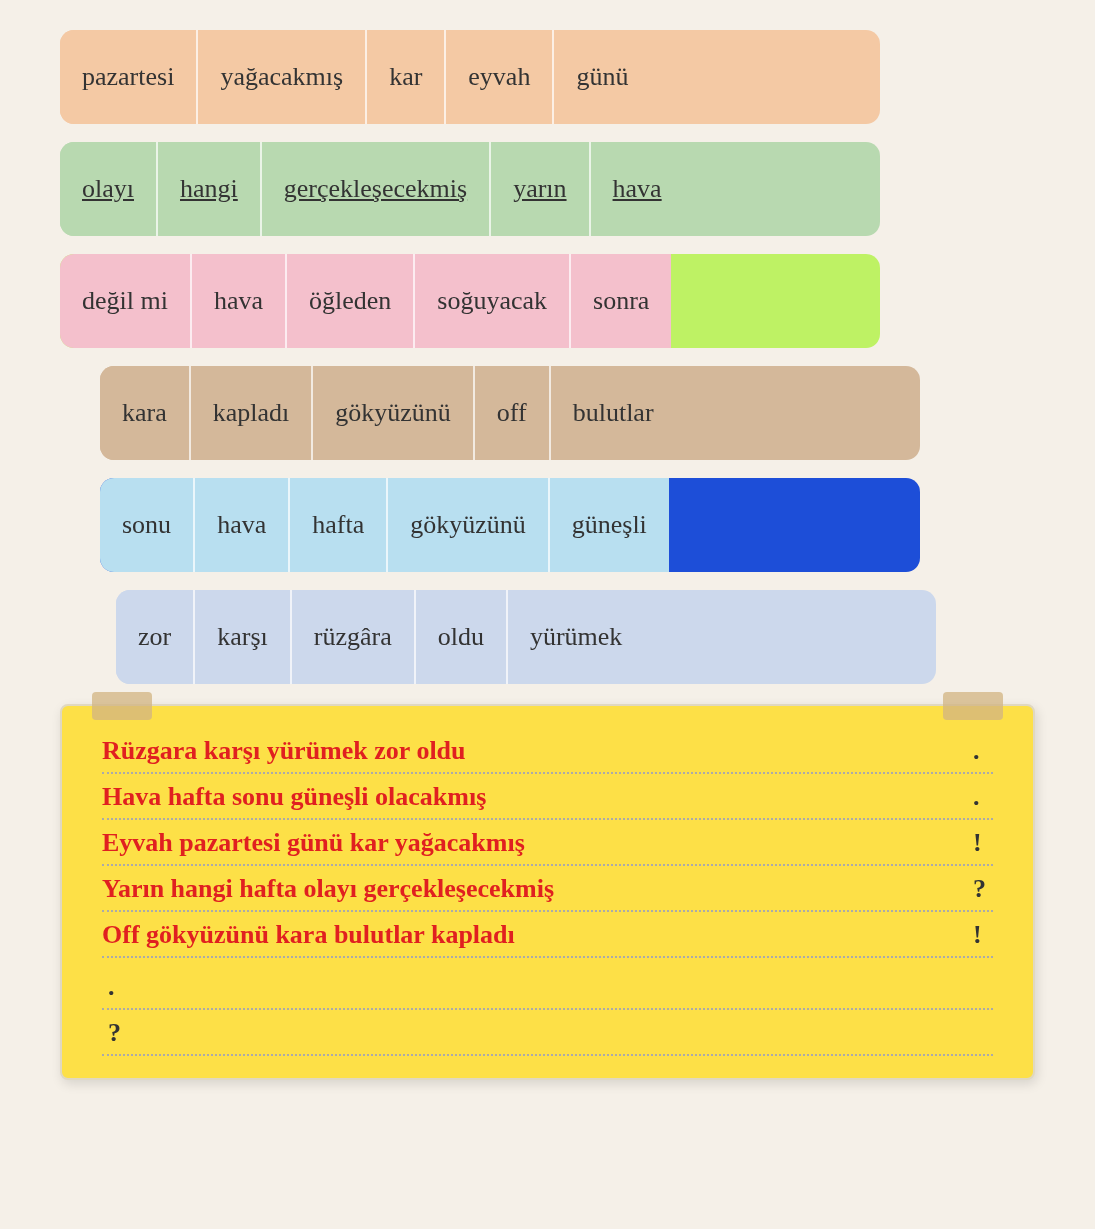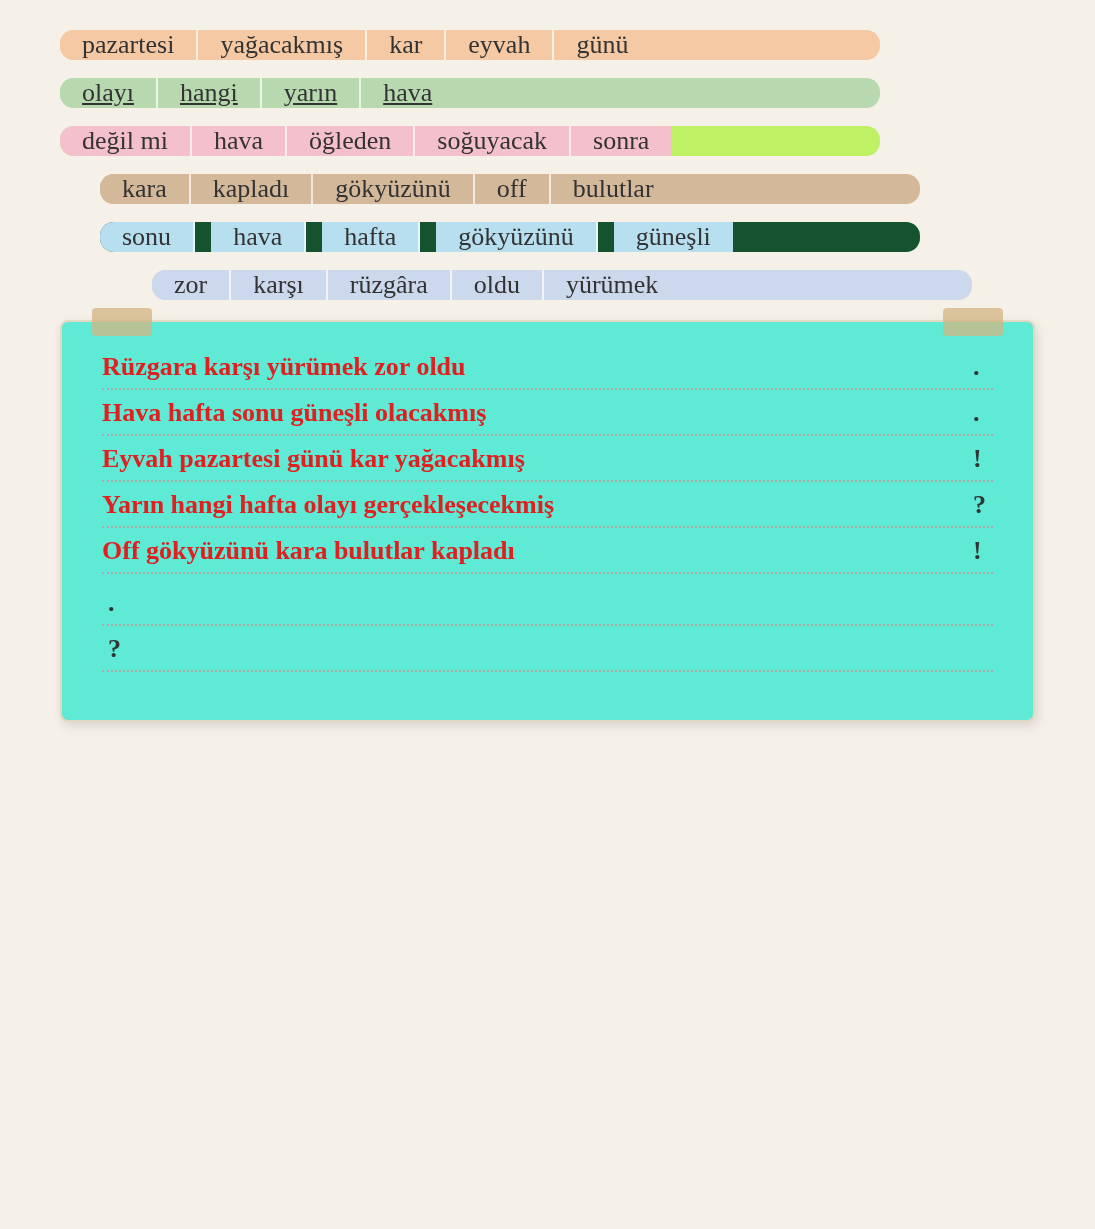--- a/index.html
+++ b/index.html
@@ -15,21 +15,21 @@
       display: flex;
       align-items: center;
       border-radius: 14px;
       overflow: hidden;
       margin-bottom: 18px;
       width: fit-content;
       min-width: 820px;
     }
 
     .word-cell {
-      padding: 0 22px;
+      padding: 32px 22px;
       font-size: 26px;
       color: #333;
       border-right: 2px solid rgba(255,255,255,0.7);
       white-space: nowrap;
     }
     .word-cell:last-child {
       border-right: none;
     }
 
     
@@ -38,32 +38,32 @@
 
     .row-green { background-color: #b8d9b0; }
     .row-green .word-cell { background-color: #b8d9b0; text-decoration: underline; }
 
     .row-pink { background-color: #bef264; }
     .row-pink .word-cell { background-color: #f4c0cc; }
 
     .row-tan { background-color: #d4b89a; }
     .row-tan .word-cell { background-color: #d4b89a; }
 
-    .row-lightblue { background-color: #14532d; gap: 16px; }
+    .row-lightblue { background-color: #1d4ed8; }
     .row-lightblue .word-cell { background-color: #b8dff0; }
 
     .row-paleblue { background-color: #ccd8ec; }
     .row-paleblue .word-cell { background-color: #ccd8ec; }
 
     
     .note-card {
-      background: #5eead4;
+      background: #fde047;
       border: 2px solid #e0d8c0;
       border-radius: 8px;
-      padding: 30px 40px 40px 40px;
+      padding: 30px 40px 14px 40px;
       margin-top: 20px;
       position: relative;
       box-shadow: 2px 4px 12px rgba(0,0,0,0.12);
     }
 
     .tape-left {
       position: absolute;
       top: -14px;
       left: 30px;
       width: 60px;
@@ -114,37 +114,38 @@
     }
 
     .rows-container {
       margin-bottom: 10px;
     }
 
     .row-indent {
       margin-left: 40px;
     }
     .row-indent2 {
-      margin-left: 92px;
+      margin-left: 56px;
     }
   </style>
 </head>
 <body>
 
 <div class="rows-container">
 <div class="word-row row-peach ">
       <div class="word-cell">pazartesi</div>
       <div class="word-cell">yağacakmış</div>
       <div class="word-cell">kar</div>
       <div class="word-cell">eyvah</div>
       <div class="word-cell">günü</div>
     </div>
     <div class="word-row row-green ">
       <div class="word-cell">olayı</div>
       <div class="word-cell">hangi</div>
+      <div class="word-cell">gerçekleşecekmiş</div>
       <div class="word-cell">yarın</div>
       <div class="word-cell">hava</div>
     </div>
     <div class="word-row row-pink ">
       <div class="word-cell">değil mi</div>
       <div class="word-cell">hava</div>
       <div class="word-cell">öğleden</div>
       <div class="word-cell">soğuyacak</div>
       <div class="word-cell">sonra</div>
     </div>

